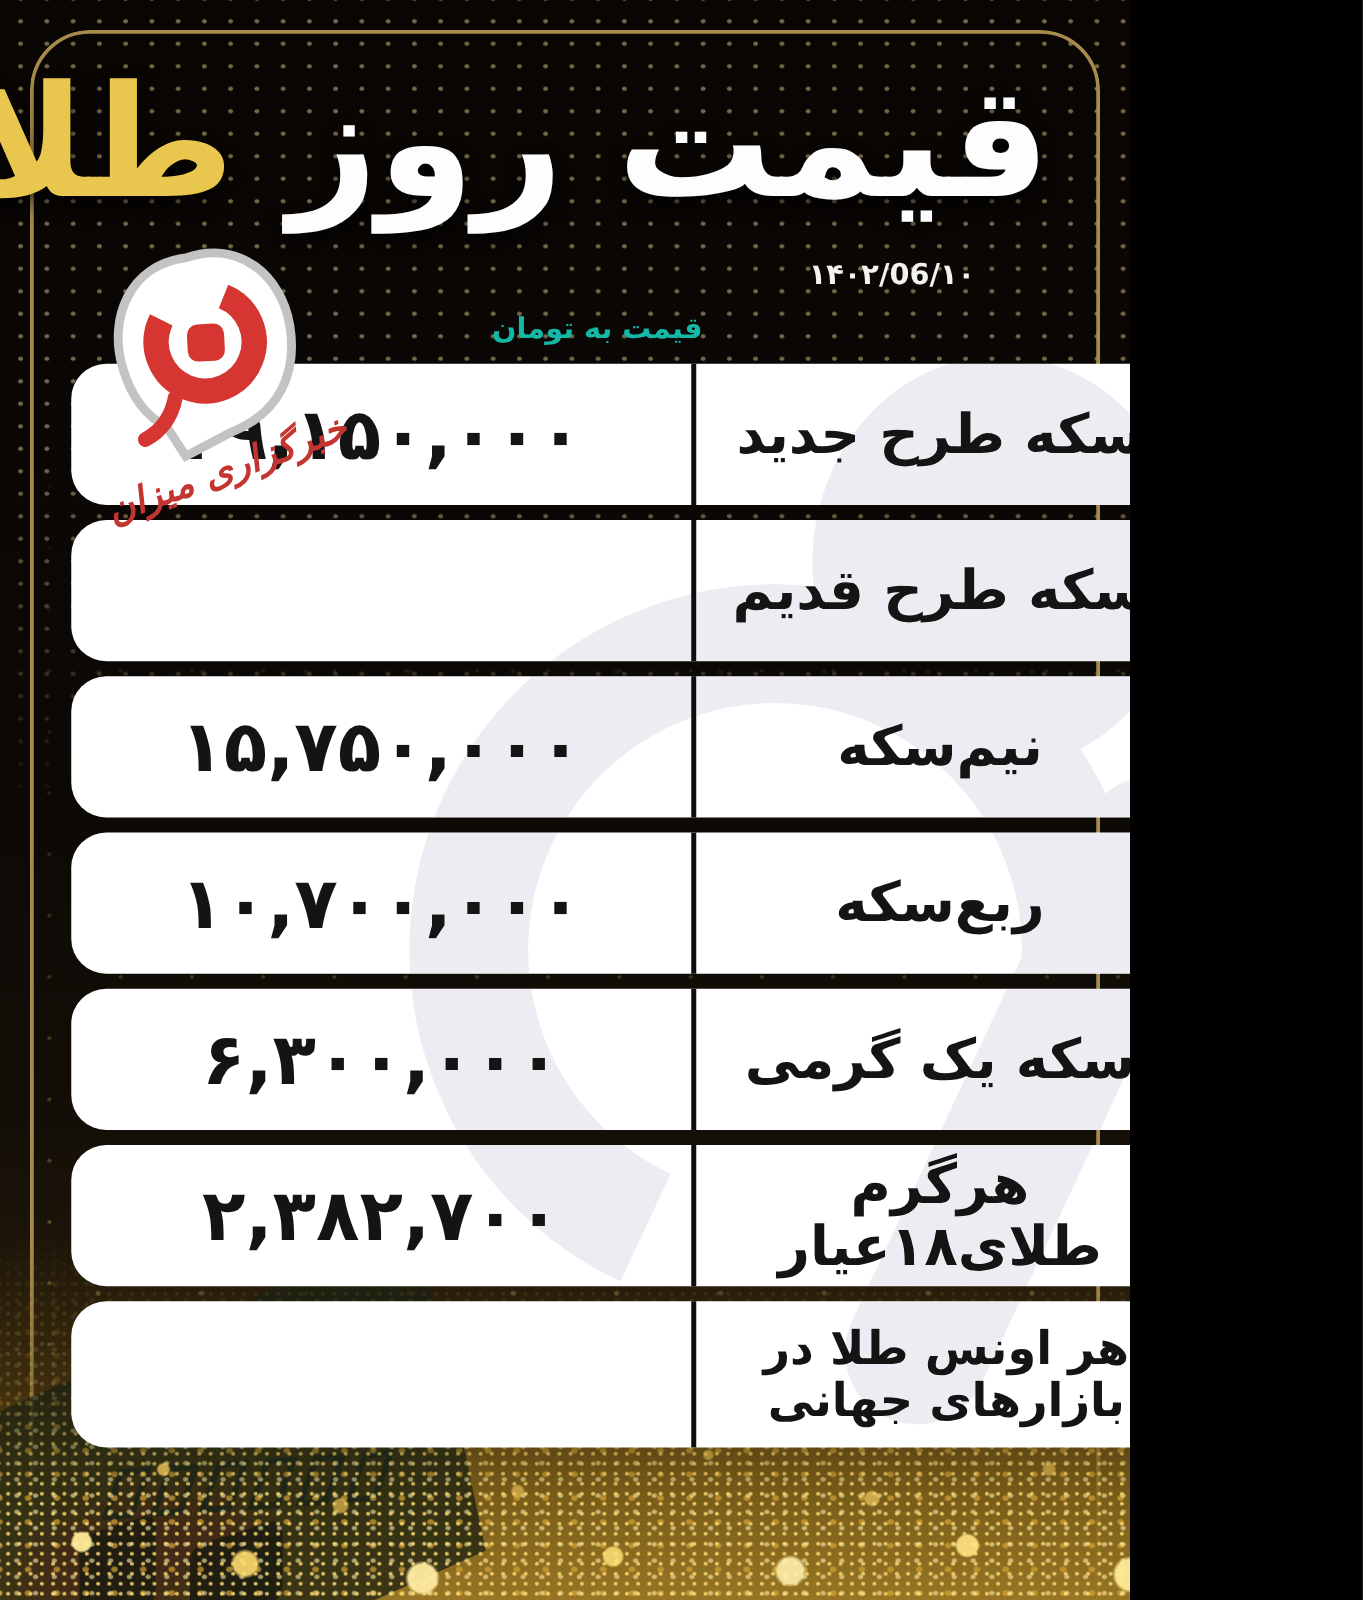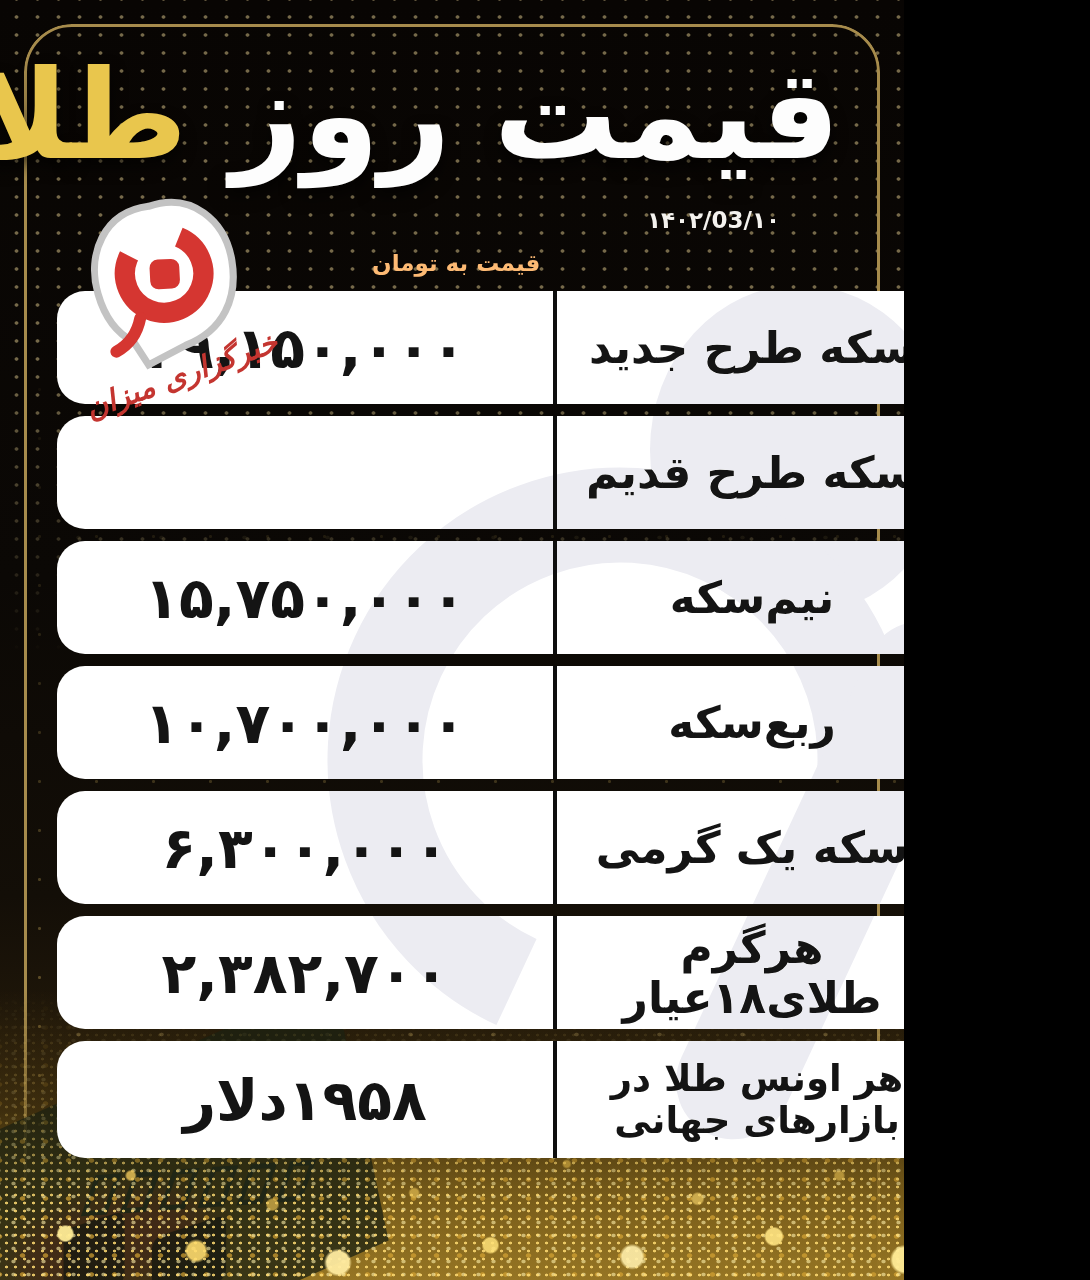--- a/index.html
+++ b/index.html
@@ -70,21 +70,21 @@
     radial-gradient(circle at 86% 46%, rgba(215,175,65,.5) 0 6px, transparent 8px),
     radial-gradient(circle at 20% 46%, rgba(210,170,60,.45) 0 4px, transparent 6px);}
 
   
   .title{position:absolute;top:38px;right:64px;direction:rtl;white-space:nowrap;
     font-size:124px;font-weight:bold;line-height:1.25;letter-spacing:-1px;
     color:#fdfdfd;text-shadow:0 8px 16px rgba(0,0,0,.6);}
   .title .gold{color:var(--gold-accent);}
   .date{position:absolute;top:207px;right:124px;color:#f4f2ee;font-size:23px;font-weight:bold;
     letter-spacing:5px;direction:rtl;}
-  .subtitle{position:absolute;top:250px;left:372px;width:190px;text-align:left;color:#fdba74;
+  .subtitle{position:absolute;top:250px;left:372px;width:190px;text-align:right;color:#14b8a6;
     font-size:23px;font-weight:bold;direction:rtl;}
   .logo{position:absolute;left:36px;top:192px;width:268px;height:214px;z-index:7;}
 
   
   .rows{position:absolute;left:57px;top:291px;width:926px;z-index:5;}
   .row{position:relative;width:926px;height:113px;margin-bottom:12px;background:var(--row-bg);
     border-radius:28px;}
   .row.tall{height:117px;}
   .price{position:absolute;left:0;top:0;bottom:0;width:496px;display:flex;align-items:center;
     justify-content:center;font-size:57px;font-weight:bold;color:var(--text-black);direction:rtl;}
@@ -163,21 +163,21 @@
       </g>
     </defs>
   </svg>
 
   <div class="title">
     <span>قیمت روز</span>
     <span class="gold">طلا</span>
     <span>و</span>
     
   </div>
-  <div class="date">۱۴۰۲/03/۱۰</div>
+  <div class="date">۱۴۰۲/06/۱۰</div>
   <div class="subtitle">قیمت به تومان</div>
 
   <div class="logo">
     <svg viewBox="0 0 200 180" width="268" height="214" style="transform:rotate(-13deg);overflow:visible">
       <g>
         <path d="M100,10 C138,6 160,36 158,70 C156,102 138,126 104,131 L70,140 L62,118 C50,108 43,92 42,72 C40,38 62,6 100,10 Z" fill="#ffffff" stroke="#c3c3c3" stroke-width="6"></path>
         <circle cx="100" cy="68" r="33" fill="none" stroke="#d53631" stroke-width="17" stroke-dasharray="158 50" transform="rotate(-55 100 68)"></circle>
         <rect x="88" y="56" width="25" height="25" rx="7" fill="#d53631" transform="rotate(10 100 68)"></rect>
         <path d="M72,100 Q64,118 46,123" fill="none" stroke="#d53631" stroke-width="10" stroke-linecap="round"></path>
       </g>
@@ -246,21 +246,20 @@
       <div class="divider"></div>
       <div class="label">هرگرم طلای۱۸عیار</div>
       <div class="badge">
         <svg class="ingot-box" viewBox="0 0 120 72">
             <use href="#sym-ingot"></use>
           </svg>
       </div>
     </div>
 
     <div class="row tall">
-      <div class="price">۱۹۵۸دلار</div>
       <div class="divider"></div>
       <div class="label">هر اونس طلا در بازارهای جهانی</div>
       <div class="badge">
         <svg class="ingot-box" viewBox="0 0 120 72">
           <use href="#sym-ingot"></use>
           <circle cx="78" cy="58" r="11" fill="url(#gGold)" stroke="#9a7a23" stroke-width="1.5"></circle>
           <circle cx="96" cy="62" r="10" fill="url(#gGold)" stroke="#9a7a23" stroke-width="1.5"></circle>
           <circle cx="62" cy="63" r="9" fill="url(#gGold)" stroke="#9a7a23" stroke-width="1.5"></circle>
         </svg>
       </div>

